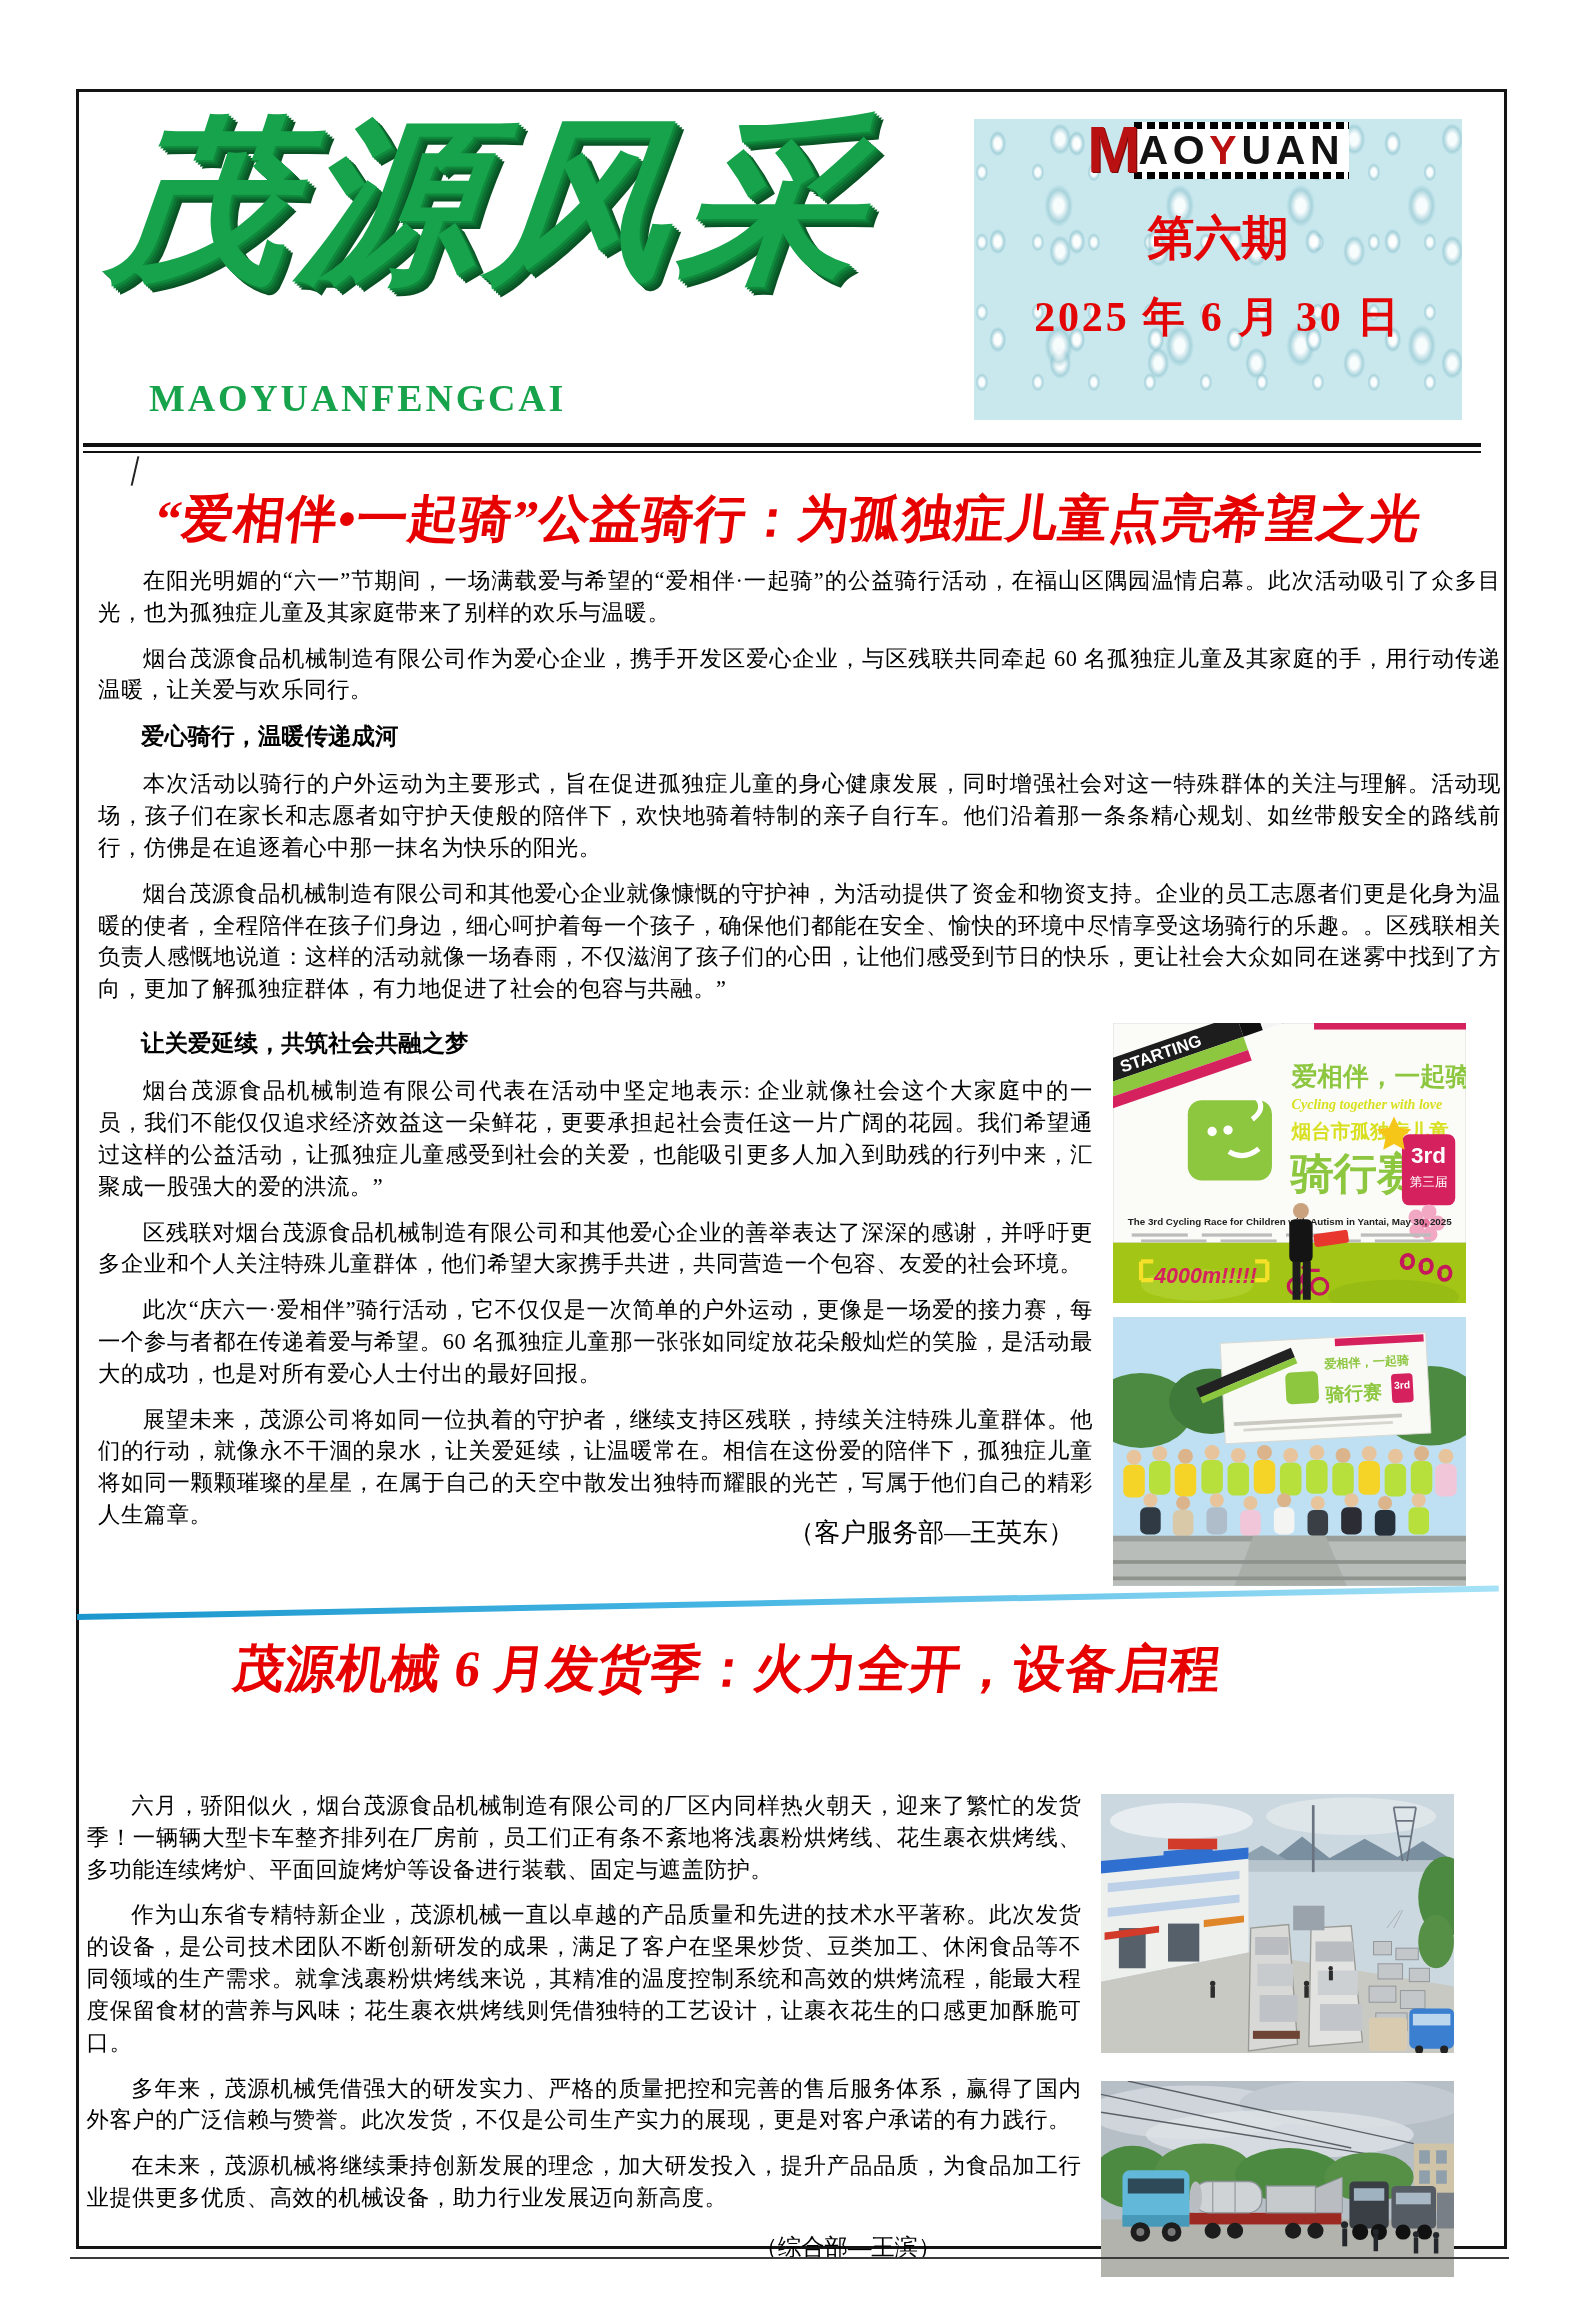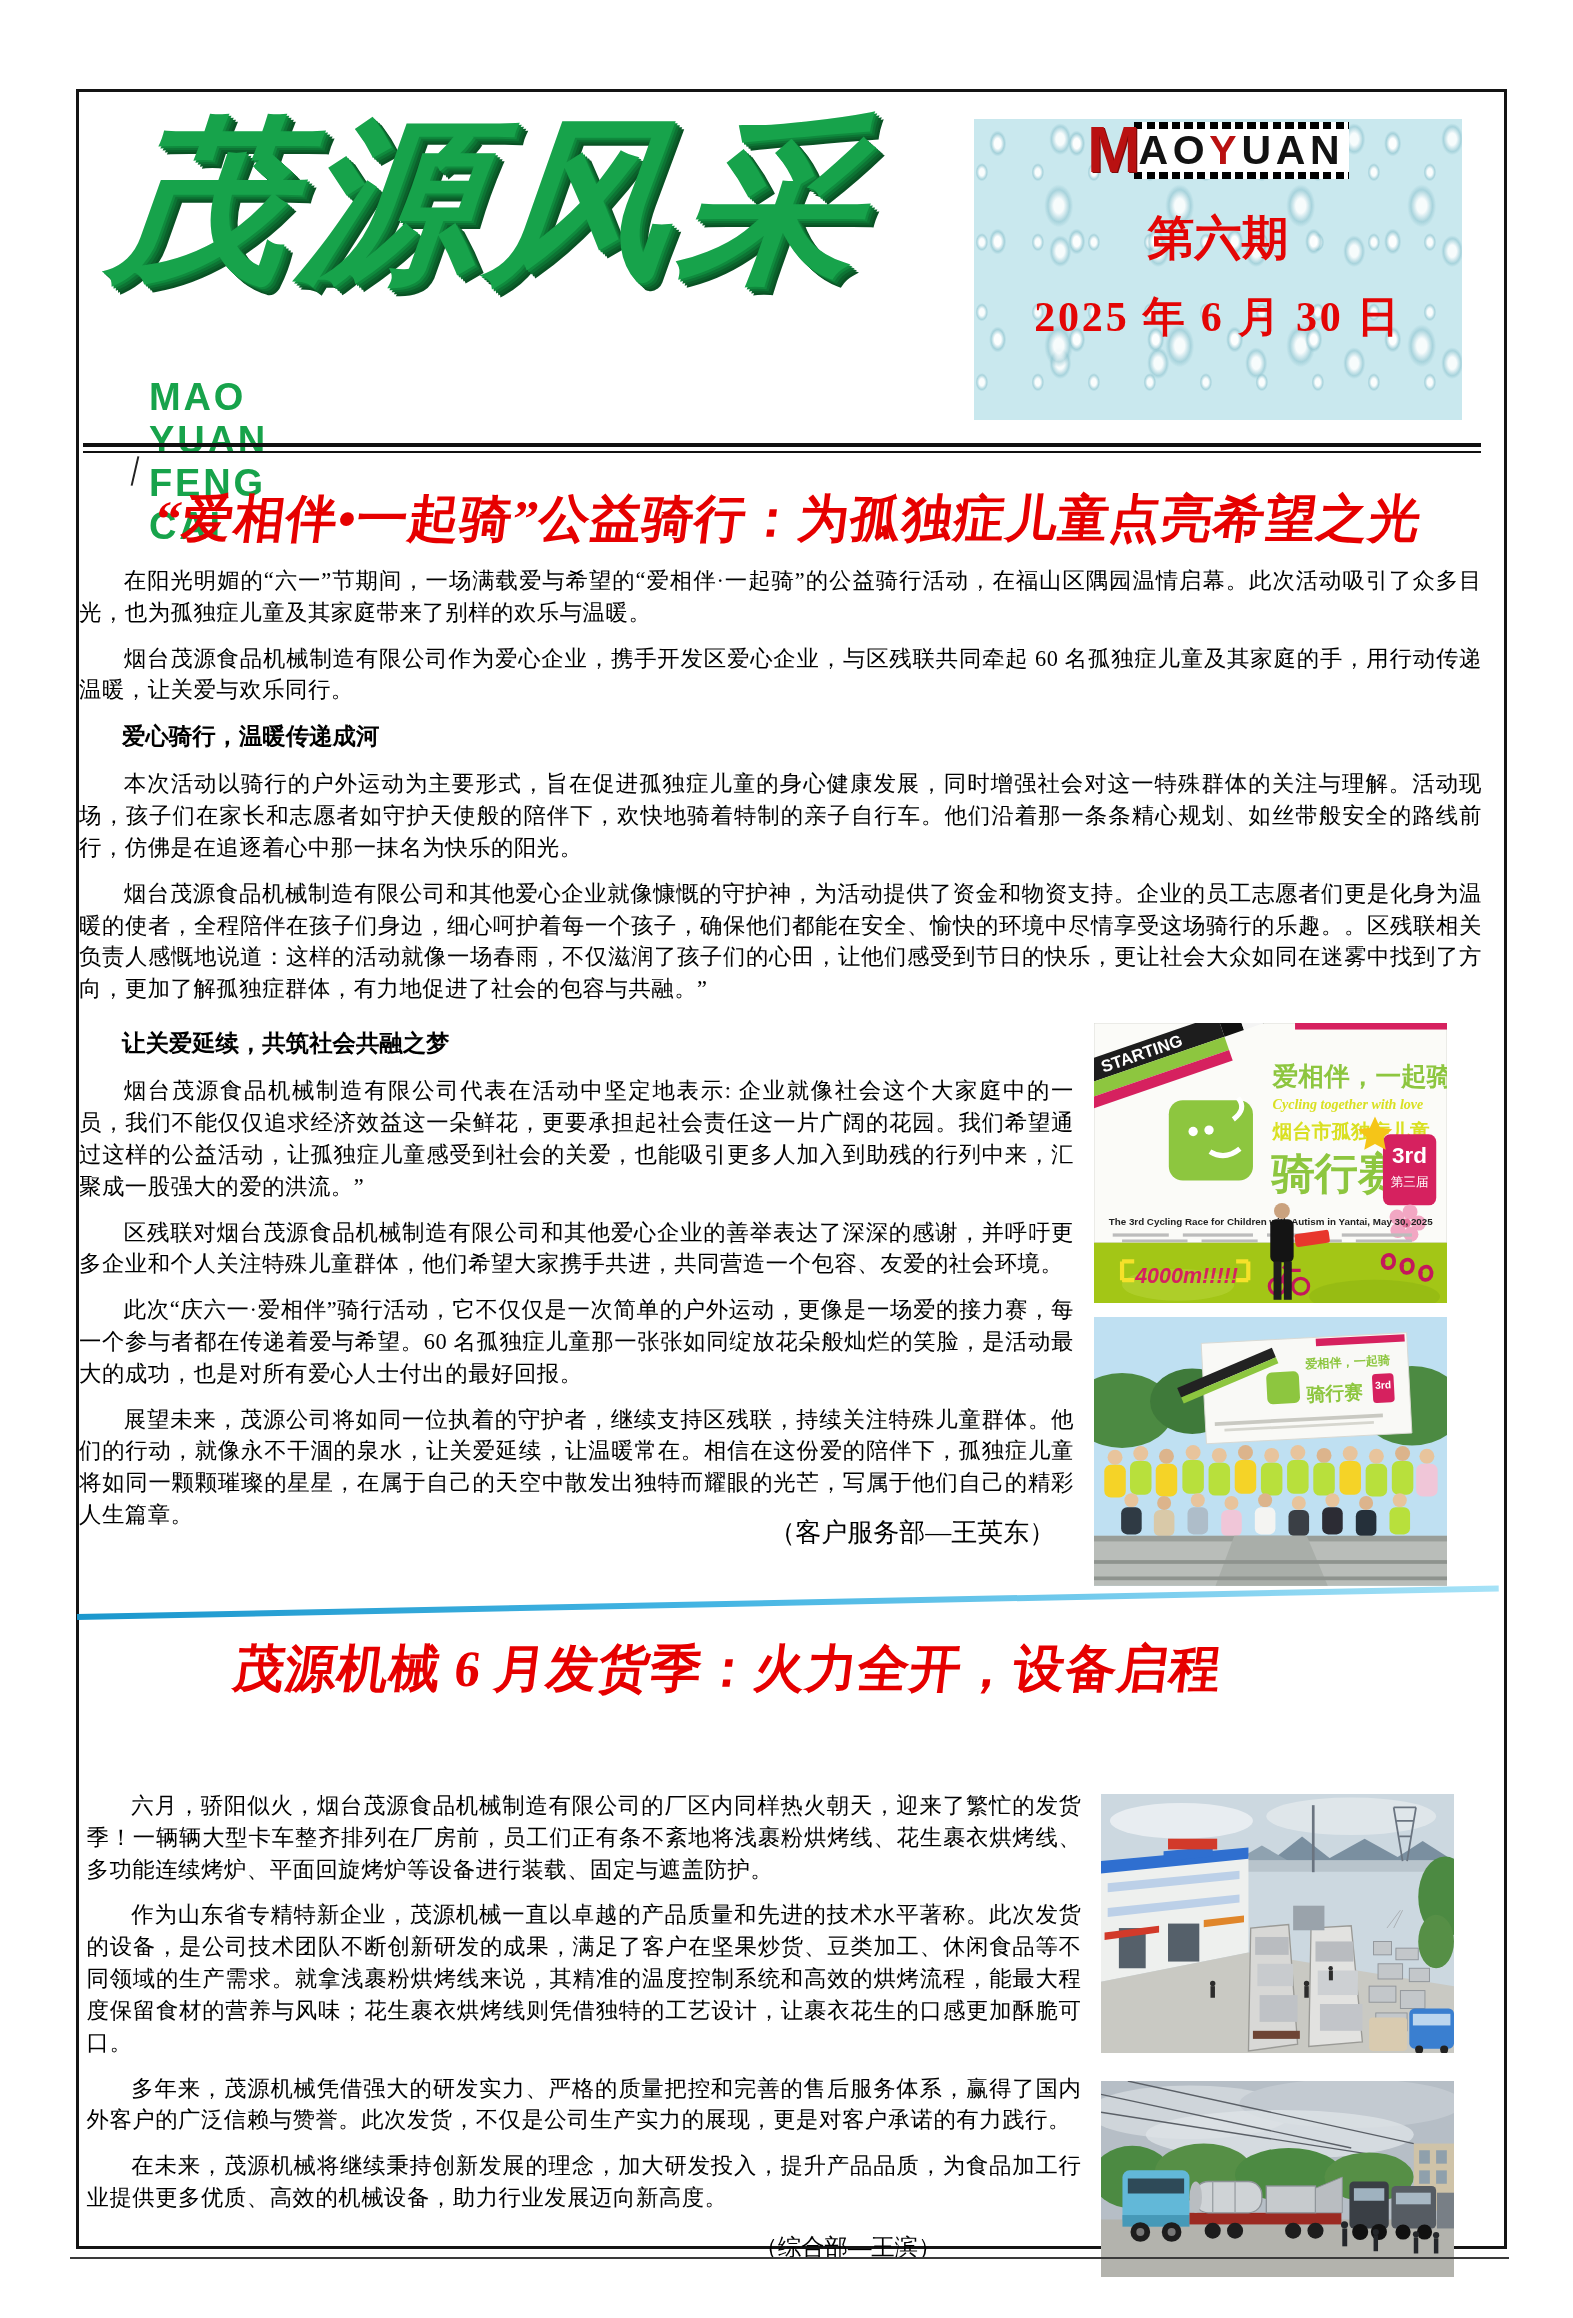--- a/index.html
+++ b/index.html
@@ -8,21 +8,21 @@
   .frame{position:absolute;left:76px;top:89px;width:1425px;height:2154px;border:3.3px solid #141414;}
   .frame-echo{position:absolute;left:70px;top:2257px;width:1439px;height:2.3px;background:#3a3a3a;}
 
   
   .cn-title{position:absolute;left:33px;top:9.3px;width:878px;font-size:178px;line-height:1.15;
             font-weight:bold;font-style:italic;letter-spacing:12px;color:#17a34b;white-space:nowrap;
             transform:skewX(-6deg);
             text-shadow:2.3px 1.9px 0 #0f8a3d,4.7px 3.7px 0 #0d7434,7px 5.6px 0 #0b612b,9.3px 7.5px 0 #095224;}
   .en-title{position:absolute;left:70px;top:284px;width:785px;display:flex;justify-content:flex-start;
             font-size:38px;font-weight:bold;color:#17a34b;letter-spacing:2.8px;
-            font-family:Liberation Sans, sans-serif;flex-direction:column;}
+            font-family:Liberation Serif, serif;}
   .issue-box{position:absolute;left:895px;top:27px;width:488px;height:301px;text-align:center;
              background-color:#c9e8ee;
              background-image:
                radial-gradient(ellipse 12px 18px at 30% 25%, rgba(255,255,255,.95) 0 28%, rgba(134,190,202,.55) 55%, rgba(201,232,238,0) 72%),
                radial-gradient(ellipse 19.6px 29px at 70% 62%, rgba(255,255,255,.85) 0 25%, rgba(134,190,202,.5) 55%, rgba(201,232,238,0) 74%),
                radial-gradient(ellipse 8.4px 12px at 14% 76%, rgba(255,255,255,.9) 0 30%, rgba(134,190,202,.5) 60%, rgba(201,232,238,0) 76%),
                radial-gradient(ellipse 15px 21.5px at 88% 18%, rgba(255,255,255,.85) 0 28%, rgba(134,190,202,.5) 58%, rgba(201,232,238,0) 74%);
              background-size:79px 98px,121px 140px,56px 70px,98px 112px;}
   .brand-cn{margin-top:18px;font-size:52px;font-weight:bold;color:#c41414;letter-spacing:56px;padding-left:56px;line-height:1;}
   .logo-row{display:flex;justify-content:center;align-items:center;margin-top:2.8px;}
@@ -39,21 +39,21 @@
   .masthead-rule{position:absolute;left:3.7px;top:351px;width:1398px;height:3.7px;
                  border-top:4.7px solid #101010;border-bottom:2.8px solid #101010;}
   .slash-mark{position:absolute;left:55px;top:364px;width:1.9px;height:30px;background:#222;transform:rotate(13deg);}
 
   
   .a-title{position:absolute;left:0;width:1419px;text-align:center;font-size:51px;font-weight:bold;
            color:#e60000;transform:skewX(-7deg);white-space:nowrap;letter-spacing:0.9px;}
   .a1-title{top:393px;}
   .a2-title{top:1543px;left:-61px;}
 
-  .body1{position:absolute;left:0;top:473px;width:1403px;}
+  .body1{position:absolute;left:19px;top:473px;width:1403px;}
   .para{font-size:22.4px;line-height:1.42;margin:0 0 14px;text-align:justify;text-indent:2em;letter-spacing:0.5px;}
   .sub-head{font-size:23.4px;font-weight:bold;margin:8.4px 0 16px;padding-left:43px;}
   .row{display:flex;gap:19.6px;}
   .col-text{width:995px;}
   .col-photos{width:355px;display:flex;flex-direction:column;padding-top:3.7px;}
   .byline{font-size:26px;text-align:right;padding-right:18.7px;margin-top:-30px;white-space:nowrap;}
   .byline2{font-size:23.4px;text-align:right;padding-right:140px;margin-top:17px;white-space:nowrap;}
 
   .divider-blue{position:absolute;left:-1.9px;top:1522px;width:1422px;height:6px;
                 background:linear-gradient(90deg,#1b97cd 0%,#45b5e3 45%,#a6e2f7 100%);

